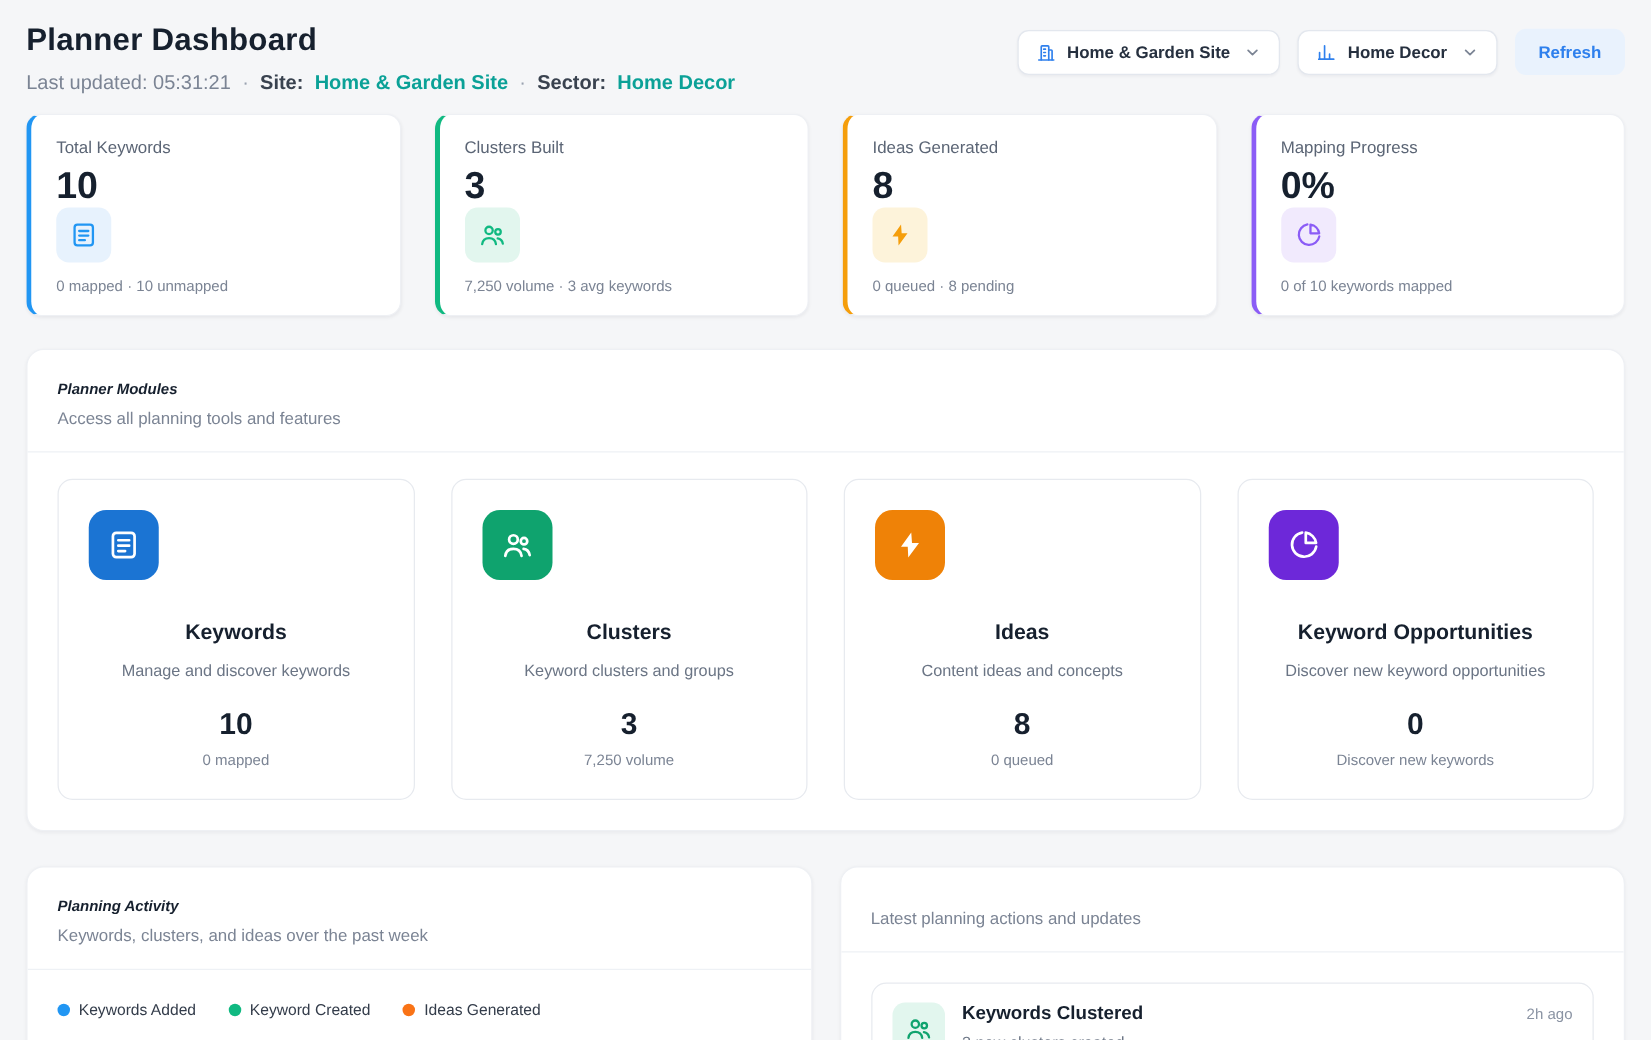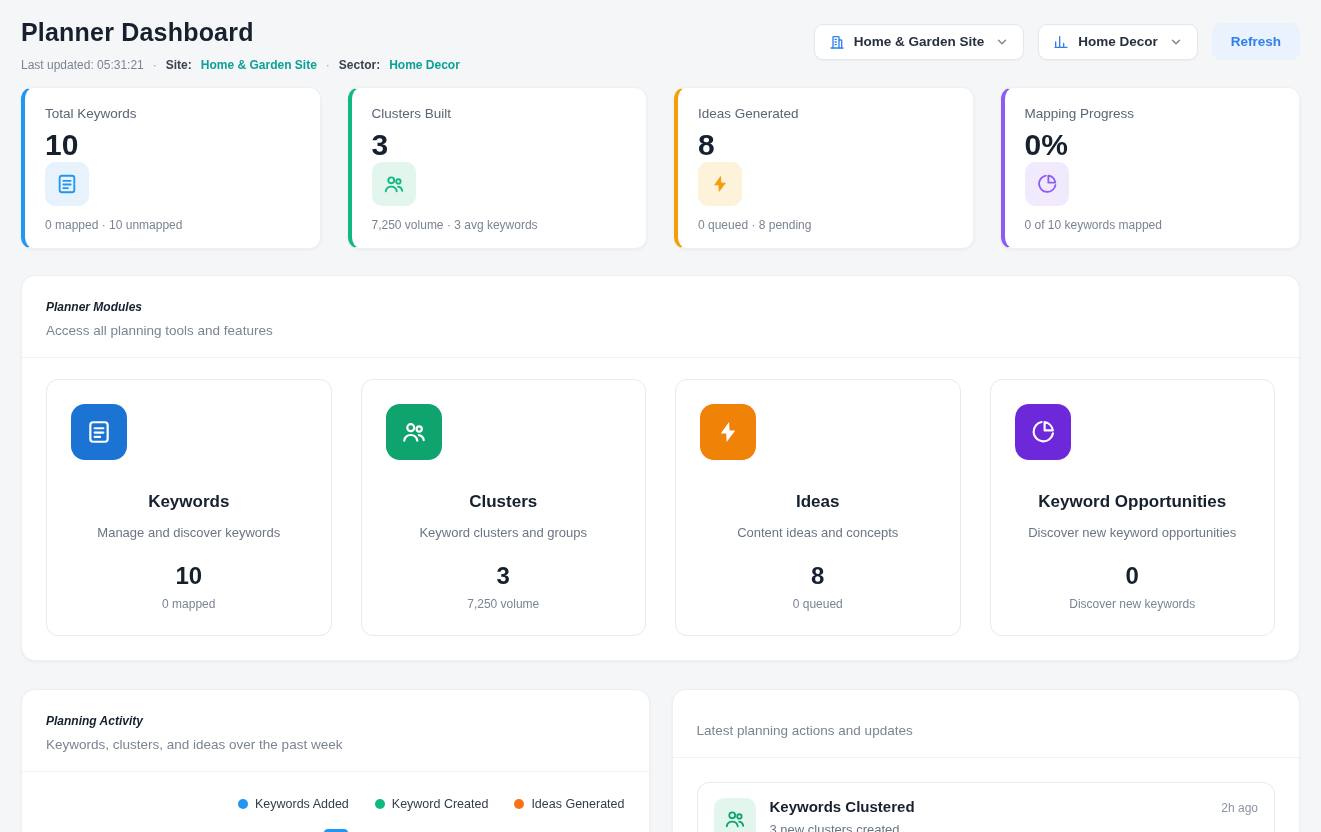--- a/index.html
+++ b/index.html
@@ -7,21 +7,21 @@
   body {
     background: #f5f6f8;
     font-family: "Liberation Sans", sans-serif;
     color: #1a2230;
   }
   .page { padding: 18px 21px; }
 
   
   .header-row { display: flex; justify-content: space-between; align-items: flex-start; }
   .page-title { font-size: 25px; font-weight: bold; color: #16202e; letter-spacing: .2px; }
-  .sub-line { margin-top: 11px; font-size: 12px; display: flex; align-items: center; gap: 9px; }
+  .sub-line { margin-top: 11px; font-size: 16px; display: flex; align-items: center; gap: 9px; }
   .muted { color: #7b8494; }
   .sep { color: #9aa2b0; }
   .strong-label { color: #39424f; font-weight: bold; }
   .teal-link { color: #0ba197; font-weight: bold; cursor: pointer; }
   .header-controls { display: flex; align-items: center; gap: 14px; margin-top: 5px; }
   .selector {
     display: flex; align-items: center; gap: 9px;
     background: #fff; border: 1px solid #e3e7ee; border-radius: 9px;
     padding: 9px 14px; font-size: 13.5px; font-weight: bold; color: #26303f;
     cursor: pointer; font-family: inherit; box-shadow: 0 1px 2px rgba(16,24,40,.04);
@@ -78,21 +78,21 @@
   .module-icon.bg-purple { background: #6d28d9; }
   .module-title { font-size: 17px; font-weight: bold; color: #16202e; margin-top: 32px; }
   .module-desc { font-size: 13px; color: #6b7585; margin-top: 13px; }
   .module-value { font-size: 24px; font-weight: bold; color: #16202e; margin-top: 22px; }
   .module-detail { font-size: 12px; color: #7b8494; margin-top: 7px; }
 
   
   .bottom-grid { display: grid; grid-template-columns: 1fr 1fr; gap: 22px; margin-top: 28px; }
   .bottom-grid .panel { margin-top: 0; height: 360px; overflow: hidden; }
 
-  .legend-row { display: flex; justify-content: flex-end; gap: 26px; margin-top: 25px; }
+  .legend-row { display: flex; justify-content: flex-start; gap: 26px; margin-top: 25px; }
   .legend-item { display: flex; align-items: center; gap: 7px; font-size: 12.5px; color: #333c4a; }
   .dot { width: 10px; height: 10px; border-radius: 50%; }
   .dot-blue { background: #2196f3; }
   .dot-green { background: #10b981; }
   .dot-orange { background: #f97316; }
 
   .chart-wrap { position: relative; margin-top: 12px; height: 180px; }
   .y-tick { position: absolute; left: 14px; top: 15px; font-size: 11px; color: #4c5562; }
   .gridline { position: absolute; left: 44px; right: 6px; top: 22px; border-top: 1px solid #e3e7ee; }
   .area-svg { position: absolute; left: 44px; top: 0; height: 180px; }

